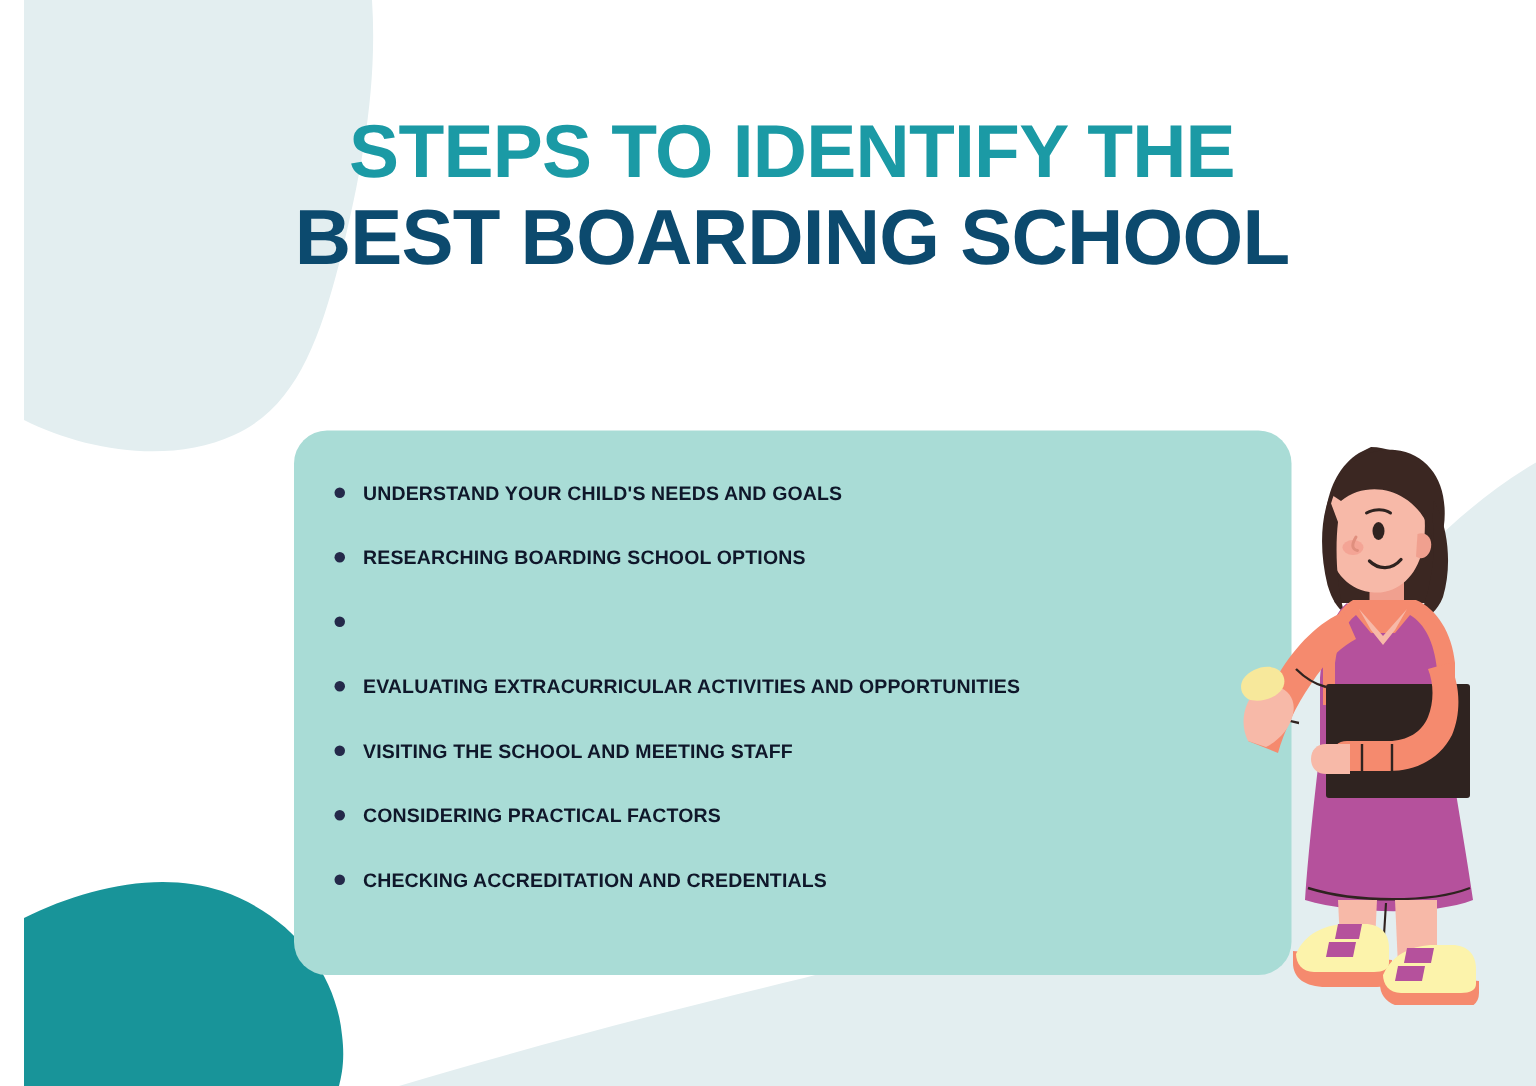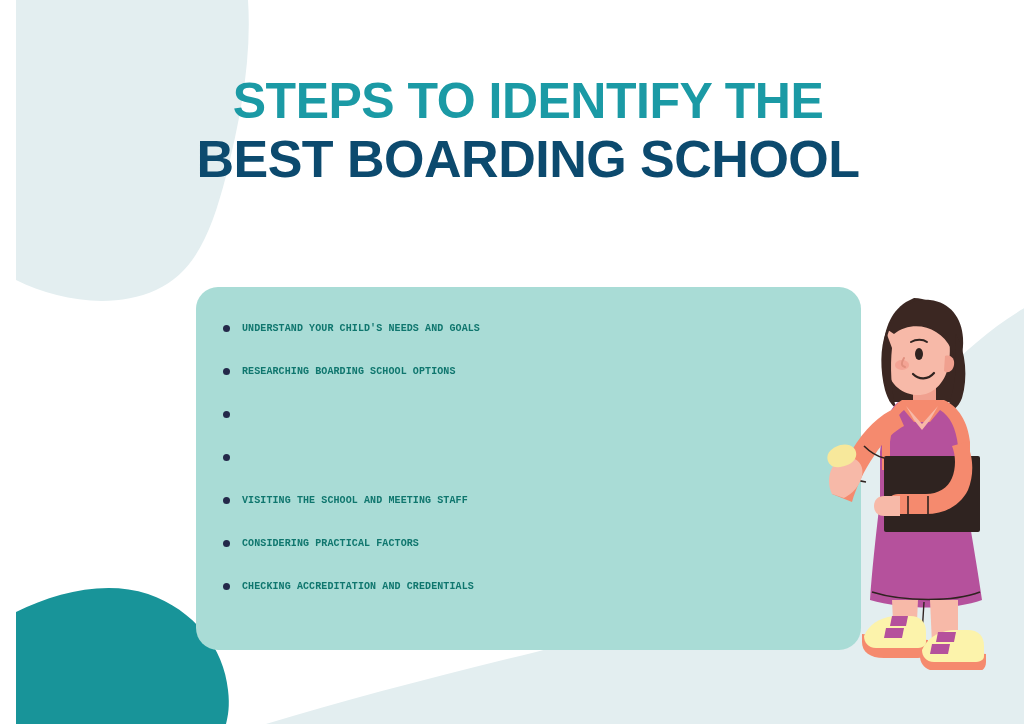--- a/index.html
+++ b/index.html
@@ -47,27 +47,27 @@
   .list-item {
     display:flex; align-items:center;
     height:43px;
   }
   .bullet {
     width:7px; height:7px; border-radius:50%;
     background:#24294a; flex:0 0 auto;
     margin-right:12px; margin-left:0;
   }
   .item-text {
-    color:#0f766e;
-    font-size:10px;
+    color:#0f172a;
+    font-size:13px;
     font-weight:bold;
     letter-spacing:0.1px;
     text-transform:uppercase;
     white-space:nowrap;
-    font-family:Liberation Mono, monospace;
+    font-family:Liberation Sans, sans-serif;
   }
 
   
   .illo { position:absolute; left:790px; top:270px; width:234px; height:400px; z-index:4; }
 </style>
 </head>
 <body>
 
 <div id="stage">
 
@@ -99,20 +99,21 @@
       </div>
       <div class="list-item">
         <span class="bullet"></span>
         <span class="item-text">RESEARCHING BOARDING SCHOOL OPTIONS</span>
       </div>
       <div class="list-item">
         <span class="bullet"></span>
       </div>
       <div class="list-item">
         <span class="bullet"></span>
+        <span class="item-text">EVALUATING EXTRACURRICULAR ACTIVITIES AND OPPORTUNITIES</span>
       </div>
       <div class="list-item">
         <span class="bullet"></span>
         <span class="item-text">VISITING THE SCHOOL AND MEETING STAFF</span>
       </div>
       <div class="list-item">
         <span class="bullet"></span>
         <span class="item-text">CONSIDERING PRACTICAL FACTORS</span>
       </div>
       <div class="list-item">

